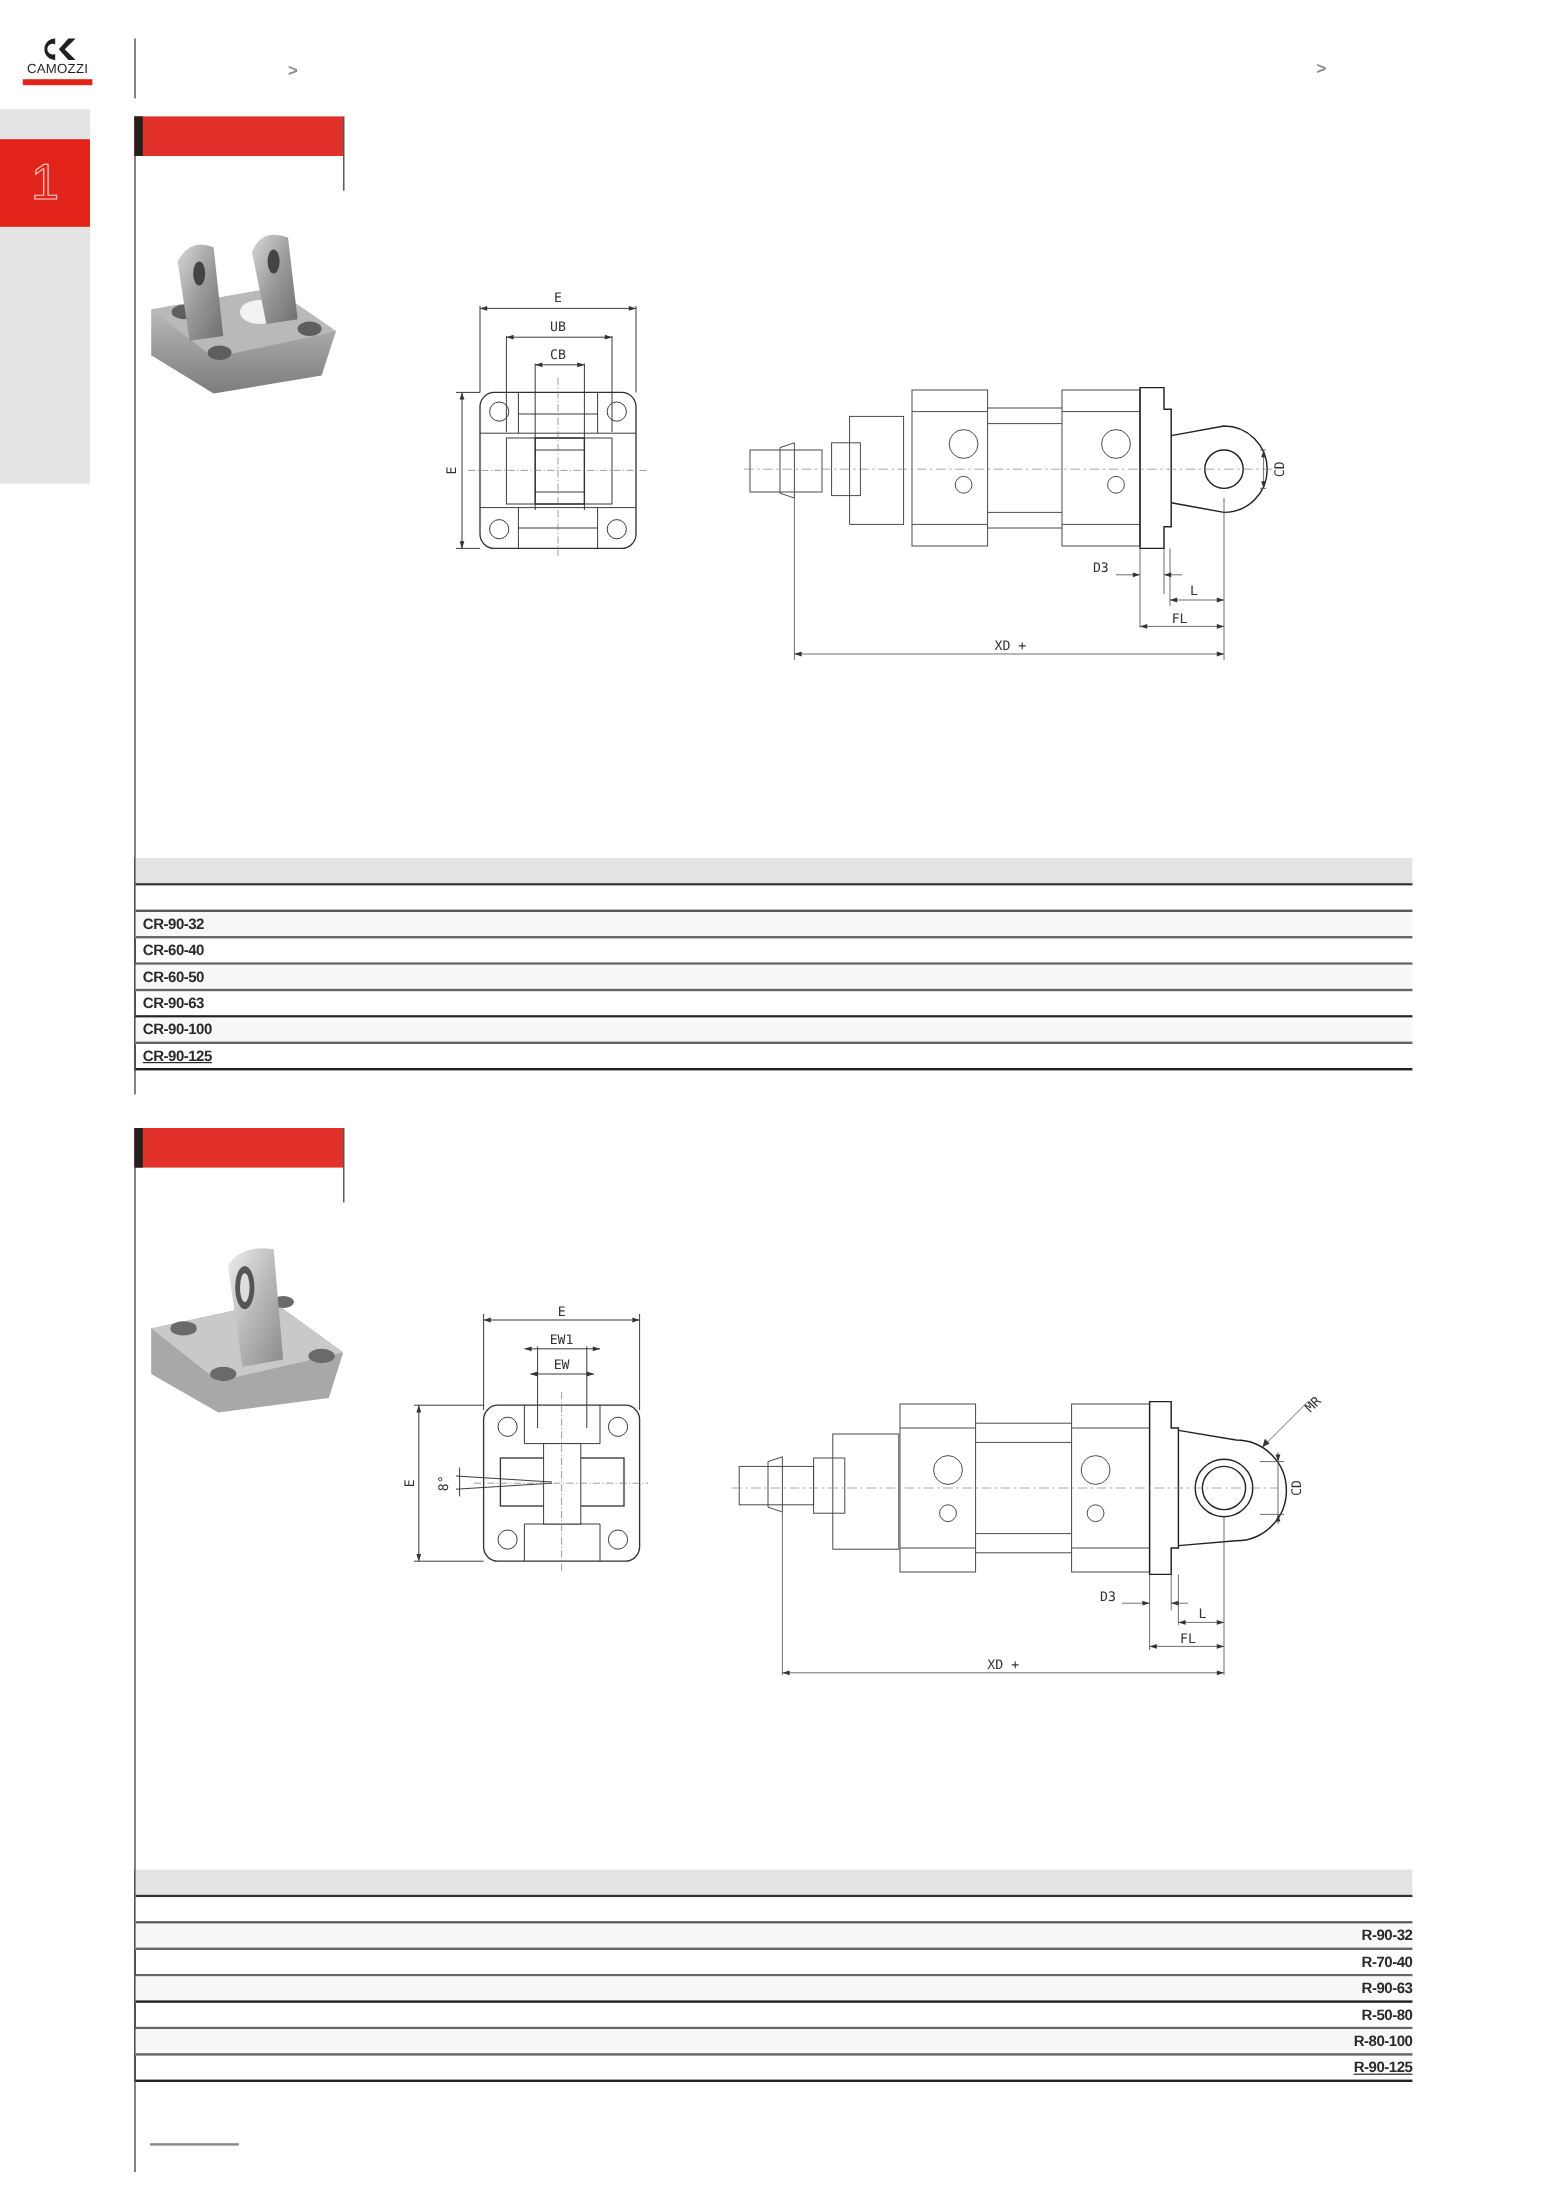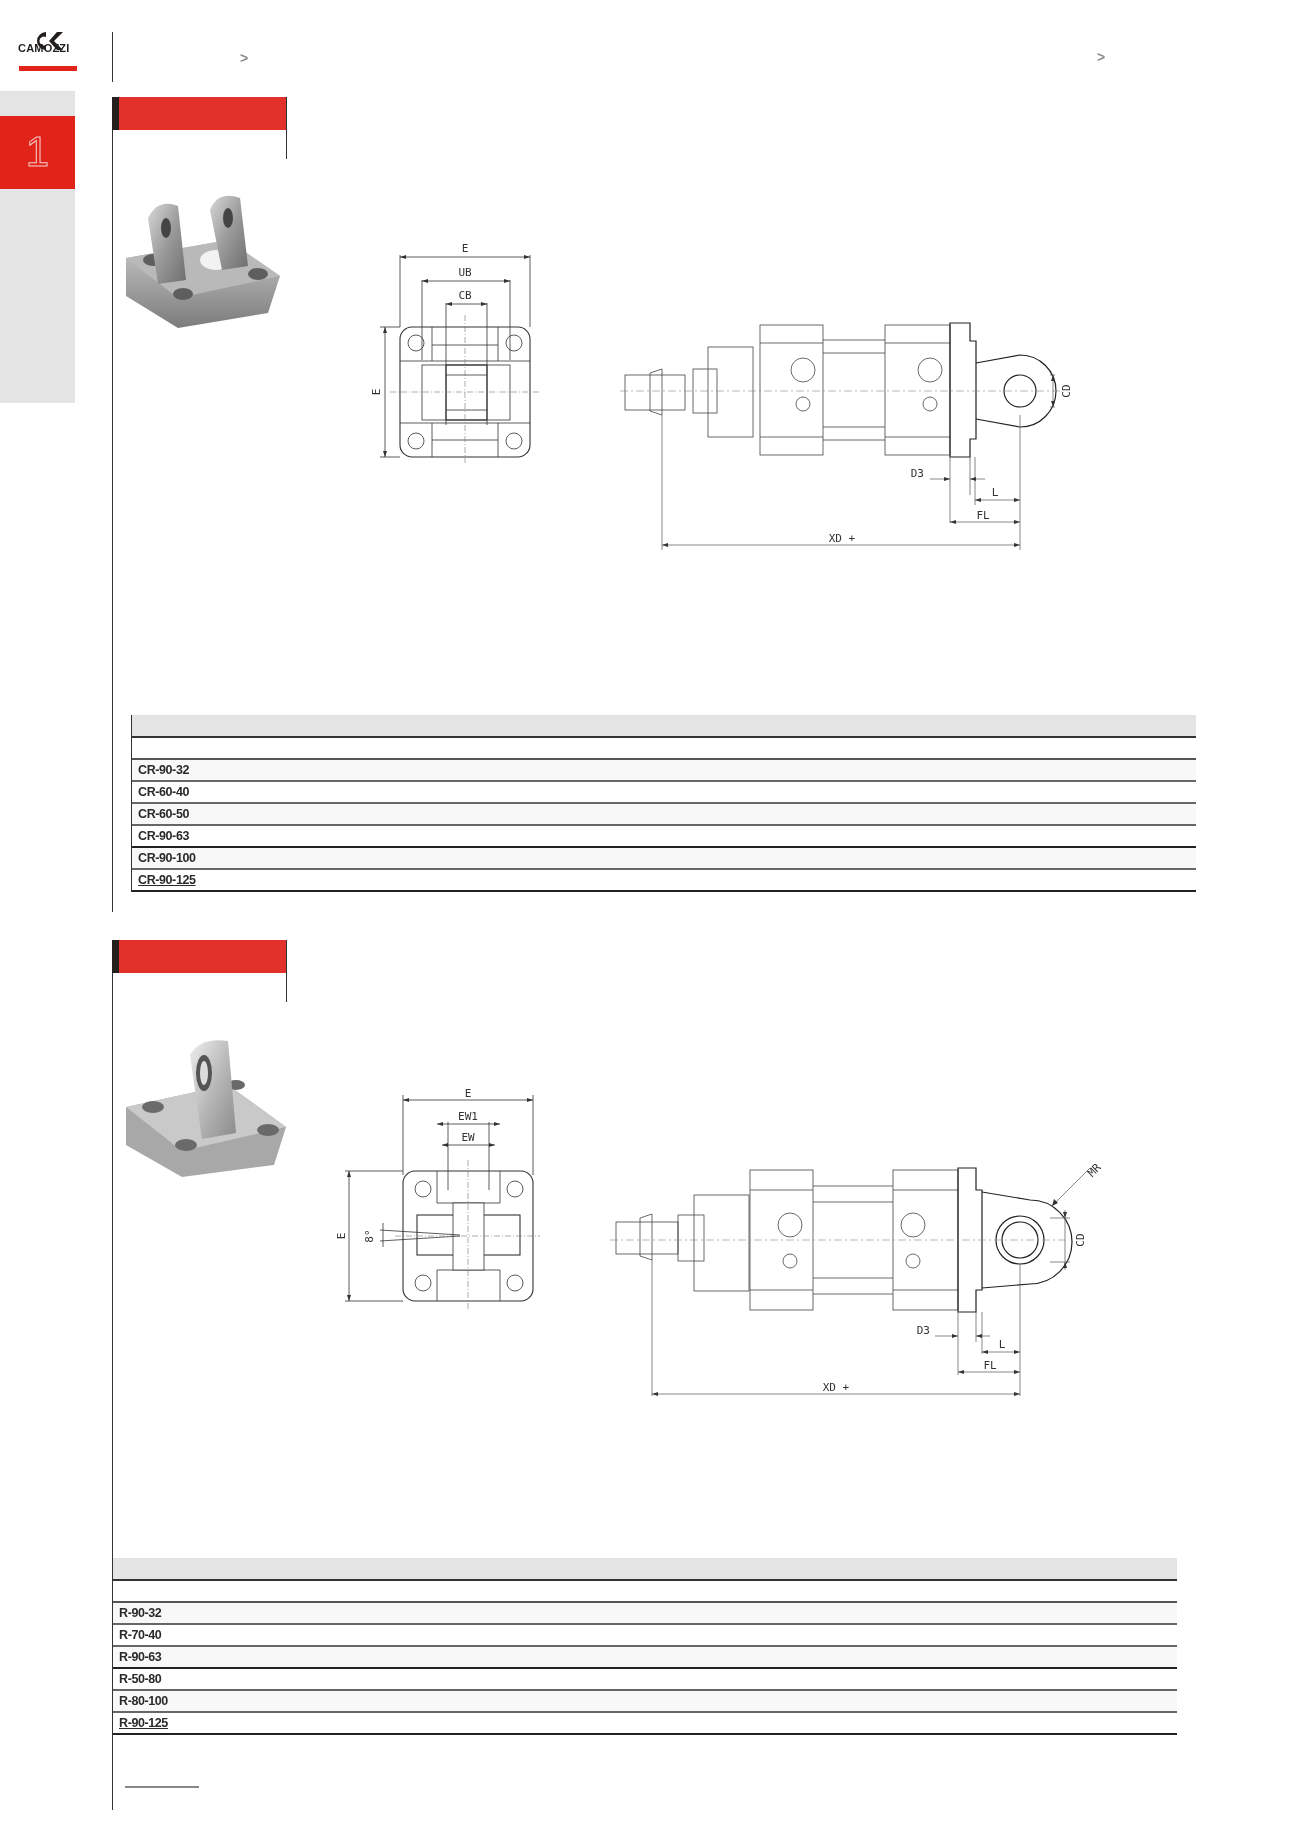--- a/index.html
+++ b/index.html
@@ -1,21 +1,21 @@
 <!DOCTYPE html>
 <html><head>
 <meta charset="utf-8">
 <style>
   html,body{margin:0;padding:0;background:#fff;}
   body{width:1300px;height:1839px;position:relative;overflow:hidden;font-family:"Liberation Sans",sans-serif;color:#222;}
   .abs{position:absolute;}
   
   .logo{left:18px;top:30px;width:60px;height:46px;}
   .logo-mark{position:absolute;left:14px;top:0;width:32px;height:22px;}
-  .logo-text{position:absolute;left:0;top:12px;width:60px;text-align:left;font-weight:bold;font-size:11px;letter-spacing:0.2px;color:#231f1c;}
+  .logo-text{position:absolute;left:0;top:22px;width:60px;text-align:center;font-weight:normal;font-size:11px;letter-spacing:0.2px;color:#231f1c;}
   .logo-bar{position:absolute;left:1px;top:36px;width:58px;height:5px;background:#e2231a;}
   
   .sidebar{left:0;top:91px;width:75px;height:312px;background:#e4e4e4;}
   .sidebar-tab{left:0;top:116px;width:75px;height:73px;background:#e2231a;}
   .tab-num{position:absolute;left:0;top:12px;width:75px;text-align:center;font-size:42px;color:transparent;-webkit-text-stroke:1px #f5c9c5;font-family:"Liberation Sans",sans-serif;}
   
   .vline{background:#333;width:1px;}
   .chev{font-size:14px;color:#8a8a8a;font-weight:bold;}
   
   .banner{height:33px;background:#e2302a;border-left:7px solid #231f1c;}
@@ -198,21 +198,21 @@
   </g>
   <g font-size="11" fill="#333">
     <text x="446" y="80" transform="rotate(-90 446 76)" text-anchor="middle">CD</text>
     <text x="304" y="162" text-anchor="end">D3</text>
     <text x="375" y="181" text-anchor="middle">L</text>
     <text x="363" y="204" text-anchor="middle">FL</text>
     <text x="222" y="227" text-anchor="middle">XD +</text>
   </g>
 </svg>
 
-<div class="abs table" style="top:715px;margin-left:19px;">
+<div class="abs table" style="top:715px;">
   <div class="thead"></div>
   <div class="tsub"></div>
   <div>
     <div class="trow">CR-90-32</div>
     <div class="trow">CR-60-40</div>
     <div class="trow">CR-60-50</div>
     <div class="trow dark">CR-90-63</div>
     <div class="trow">CR-90-100</div>
     <div class="trow">CR-90-125</div>
   </div>
@@ -356,21 +356,21 @@
   <g font-size="11" fill="#333">
     <text x="484" y="14" transform="rotate(-45 484 10)" text-anchor="middle">MR</text>
     <text x="470" y="84" transform="rotate(-90 470 80)" text-anchor="middle">CD</text>
     <text x="320" y="174" text-anchor="end">D3</text>
     <text x="392" y="188" text-anchor="middle">L</text>
     <text x="380" y="209" text-anchor="middle">FL</text>
     <text x="226" y="231" text-anchor="middle">XD +</text>
   </g>
 </svg>
 
-<div class="abs table" style="top:1558px;">
+<div class="abs table" style="top:1558px;text-align:right;">
   <div class="thead"></div>
   <div class="tsub"></div>
   <div>
     <div class="trow">R-90-32</div>
     <div class="trow">R-70-40</div>
     <div class="trow dark">R-90-63</div>
     <div class="trow">R-50-80</div>
     <div class="trow">R-80-100</div>
     <div class="trow">R-90-125</div>
   </div>

